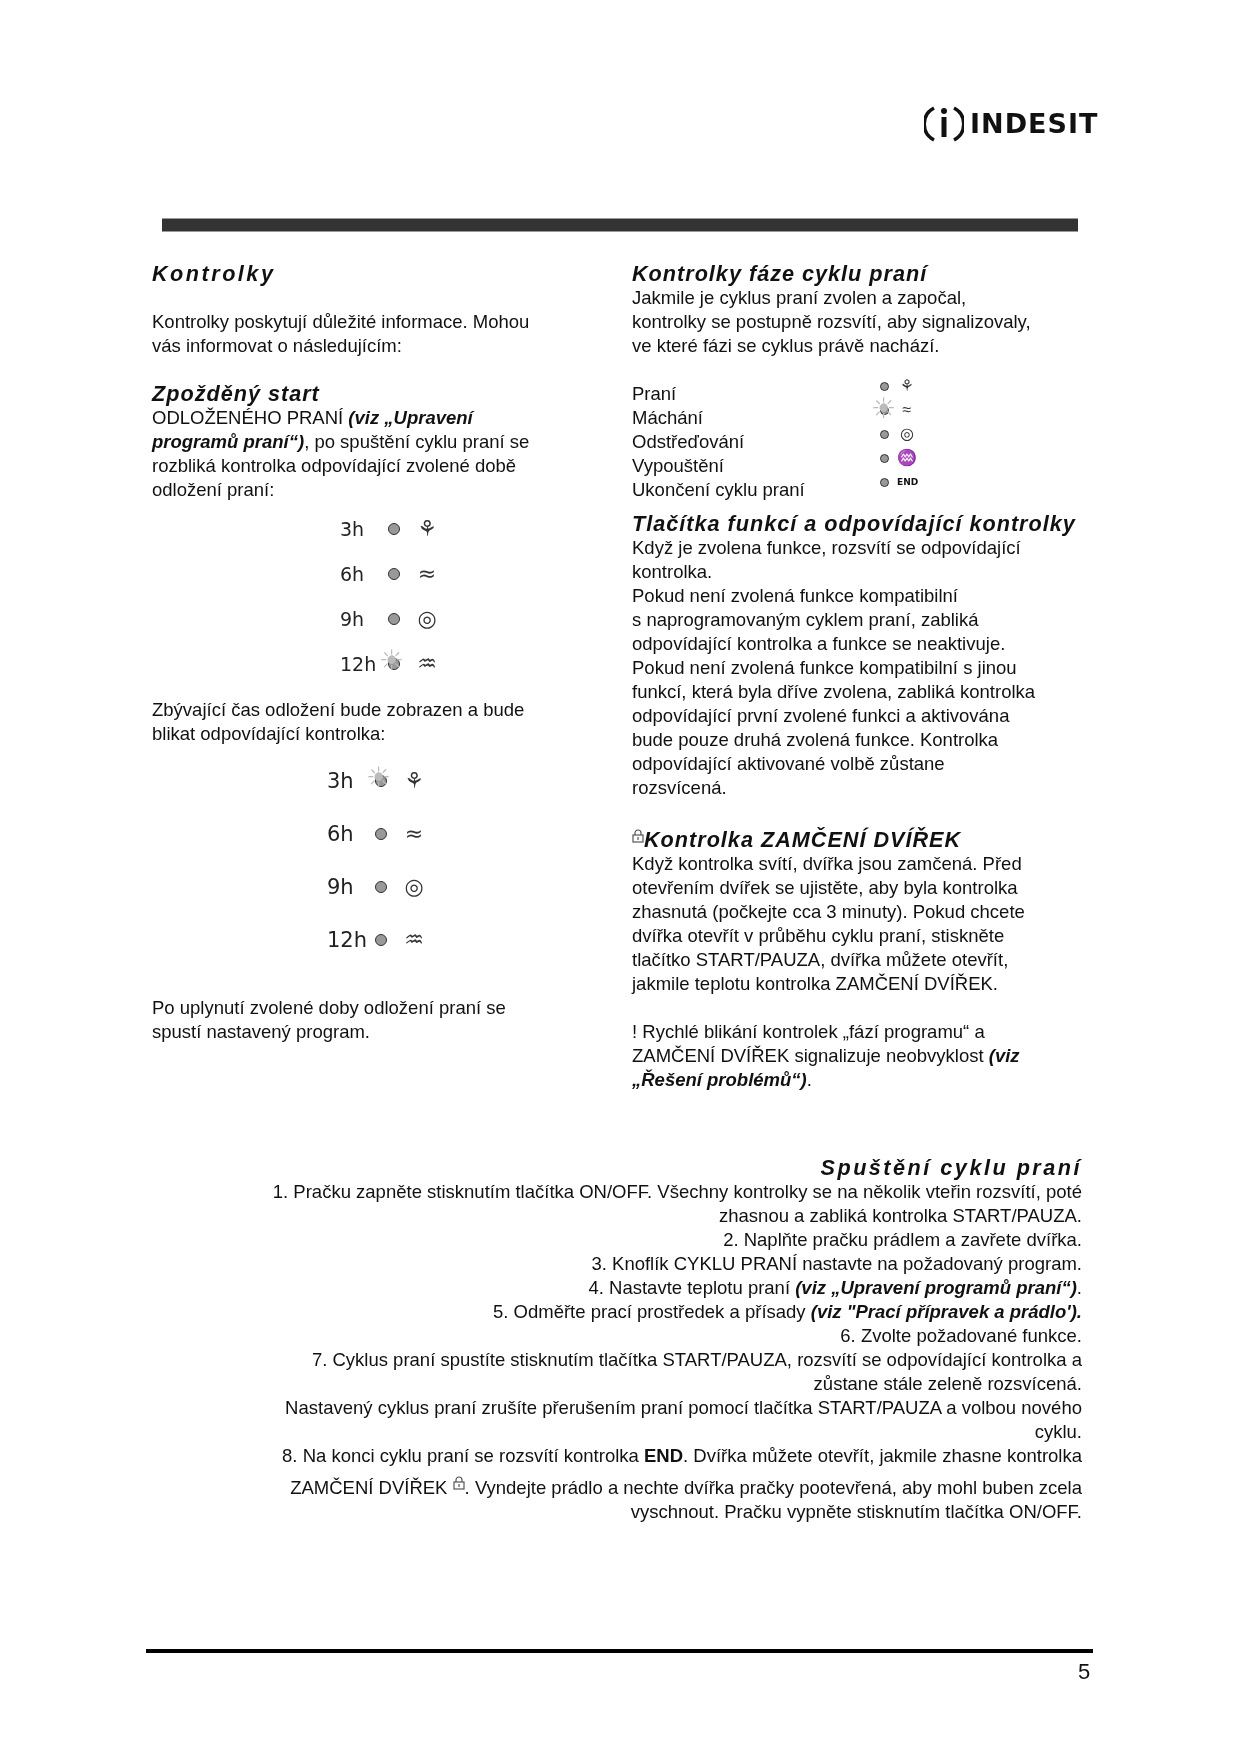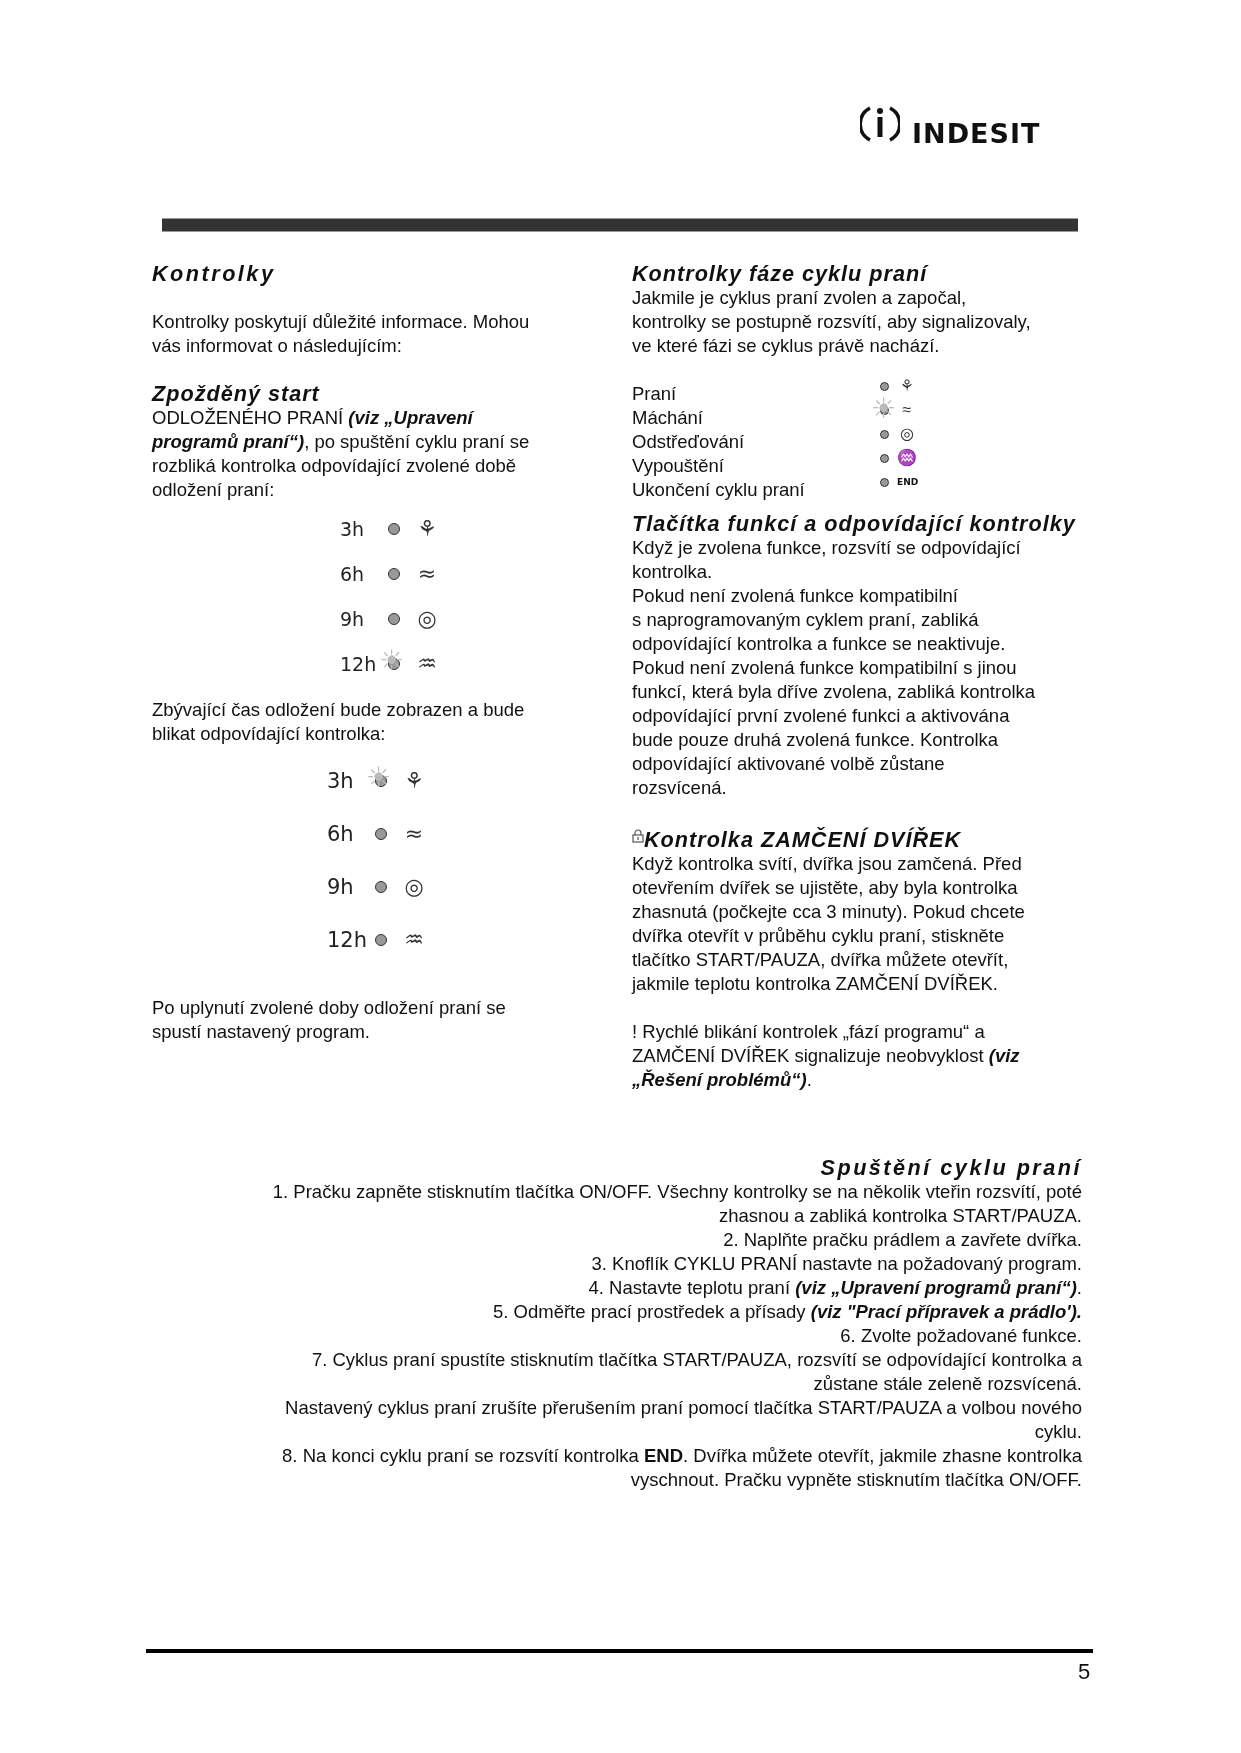--- a/index.html
+++ b/index.html
@@ -1,19 +1,19 @@
 <!DOCTYPE html>
 <html><head>
 <meta charset="utf-8">
 <style>
   html, body { margin: 0; padding: 0; background: #ffffff; }
   body { width: 1241px; height: 1753px; position: relative; overflow: hidden;
          font-family: "Liberation Sans", sans-serif; color: #111; font-size: 18.5px; line-height: 24px; }
   .abs { position: absolute; }
-  .logo { left: 860px; top: 102px; display: flex; align-items: flex-end; gap: 12px; }
+  .logo { left: 924px; top: 102px; display: flex; align-items: center; gap: 6px; }
   .logo-mark { width: 40px; height: 44px; position: relative; }
   .logo-text { font-family: "DejaVu Sans", sans-serif; font-weight: bold; font-size: 27px; letter-spacing: 1px; color: #111; }
   .topbar { left: 162px; top: 218px; width: 916px; height: 12px; background: #333; border-top: 1px solid #999; border-bottom: 1px solid #999; }
   .col { position: absolute; }
   .col-left { left: 152px; top: 262px; width: 440px; }
   .col-right { left: 632px; top: 262px; width: 465px; }
   .h { font-weight: bold; font-style: italic; letter-spacing: 1px; margin: 0; }
   .h-kontrolky { letter-spacing: 2.5px; }
   p { margin: 0; }
   .bi { font-weight: bold; font-style: italic; }
@@ -202,17 +202,22 @@
   <p>2. Naplňte pračku prádlem a zavřete dvířka.</p>
   <p>3. Knoflík CYKLU PRANÍ nastavte na požadovaný program.</p>
   <p><span>4. Nastavte teplotu praní </span><span class="bi">(viz „Upravení programů praní“)</span><span>.</span></p>
   <p><span>5. Odměřte prací prostředek a přísady </span><span class="bi">(viz "Prací přípravek a prádlo').</span></p>
   <p>6. Zvolte požadované funkce.</p>
   <p>7. Cyklus praní spustíte stisknutím tlačítka START/PAUZA, rozsvítí se odpovídající kontrolka a</p>
   <p>zůstane stále zeleně rozsvícená.</p>
   <p>Nastavený cyklus praní zrušíte přerušením praní pomocí tlačítka START/PAUZA a volbou nového</p>
   <p>cyklu.</p>
   <p><span>8. Na konci cyklu praní se rozsvítí kontrolka </span><span class="b">END</span><span>. Dvířka můžete otevřít, jakmile zhasne kontrolka</span></p>
+  <p style="margin-top:4px"><span>ZAMČENÍ DVÍŘEK </span><span class="lock-inline"><svg width="12" height="14" viewBox="0 0 12 14">
+          <path d="M3 6 V4 A3 3 0 0 1 9 4 V6" stroke="#555" stroke-width="1.2" fill="none"></path>
+          <rect x="1" y="6" width="10" height="7" fill="none" stroke="#555" stroke-width="1.2"></rect>
+          <rect x="5.4" y="8" width="1.2" height="3" fill="#555"></rect>
+        </svg></span><span>. Vyndejte prádlo a nechte dvířka pračky pootevřená, aby mohl buben zcela</span></p>
   <p>vyschnout. Pračku vypněte stisknutím tlačítka ON/OFF.</p>
 </div>
 
 <div class="abs footer-rule"></div>
 <div class="abs page-num">5</div>
 
 </body></html>

